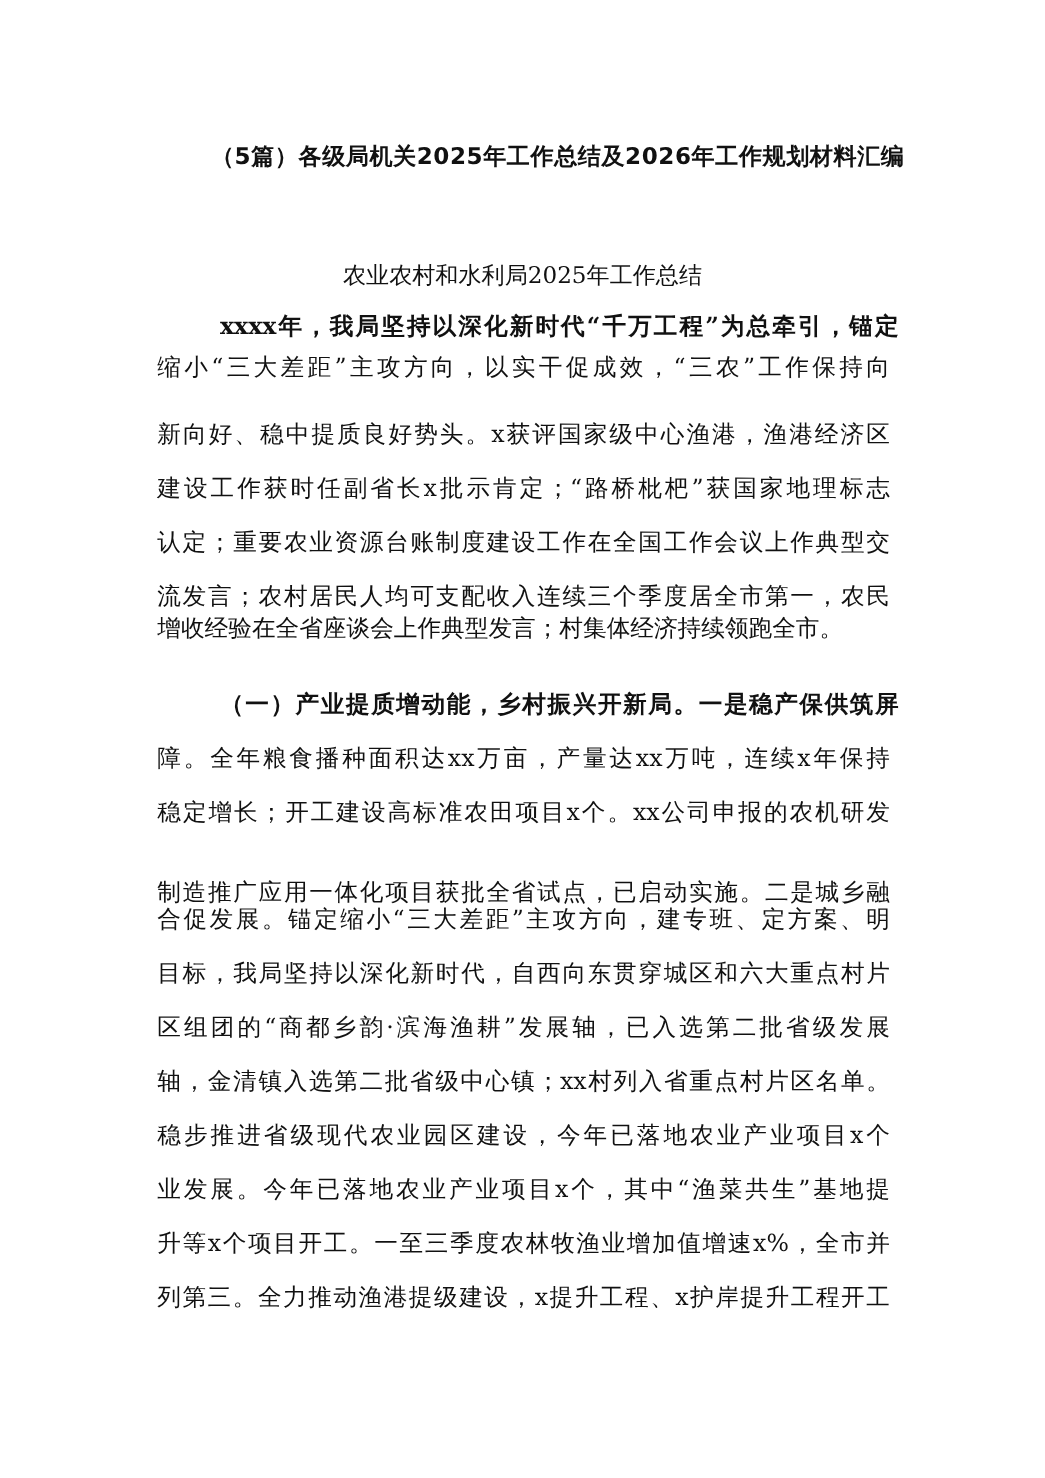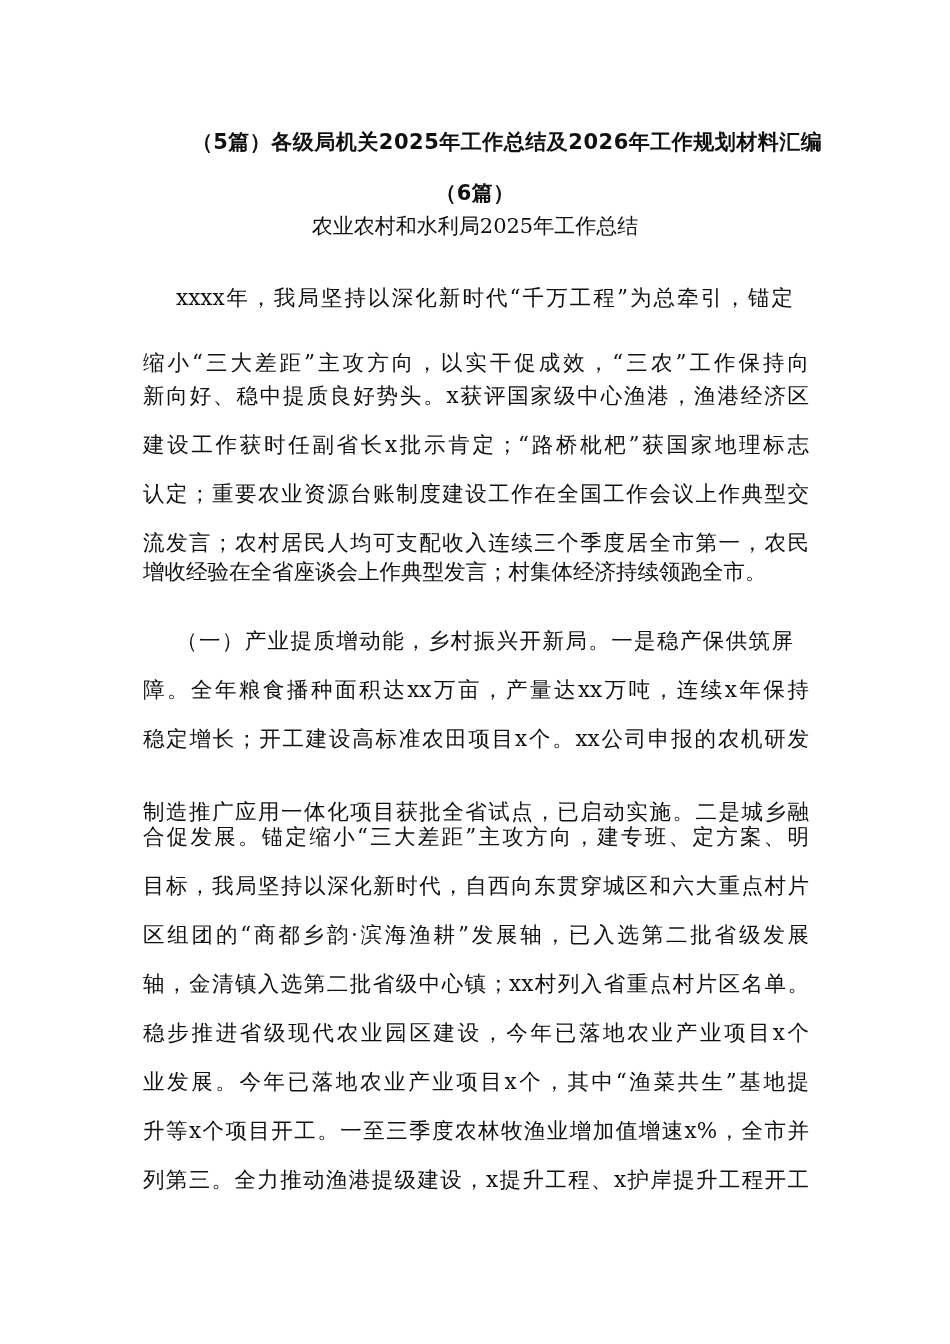--- a/index.html
+++ b/index.html
@@ -32,51 +32,50 @@
       font-size: 21px;
       letter-spacing: 0.5px;
       white-space: nowrap;
     }
     .title-1 { top: 128px; padding-left: 32px; }
     .title-2 { top: 179px; }
     .subtitle {
       position: absolute;
       left: 0;
       width: 950px;
-      top: 212px;
+      top: 236px;
       text-align: center;
       font-size: 21px;
       white-space: nowrap;
     }
     .line {
       position: absolute;
       left: 143px;
       width: 666px;
       font-size: 21.5px;
       white-space: nowrap;
       text-align: justify;
       text-align-last: justify;
       height: 30px;
       line-height: 30px;
     }
-    .line.indent { left: 176px; width: 617px; }
+    .line.indent { left: 200px; width: 617px; font-weight: bold; }
     .line.last { text-align-last: left; }
   </style>
 </head>
 <body>
 
 <div class="page">
 
   <div class="title title-1">（5篇）各级局机关2025年工作总结及2026年工作规划材料汇编</div>
-  <div class="title title-2">（6篇）</div>
   <div class="subtitle">农业农村和水利局2025年工作总结</div>
 
   <div>
     <div class="line indent" style="top:283px">xxxx年，我局坚持以深化新时代“千万工程”为总牵引，锚定</div>
-    <div class="line" style="top:348px">缩小“三大差距”主攻方向，以实干促成效，“三农”工作保持向</div>
+    <div class="line" style="top:320px">缩小“三大差距”主攻方向，以实干促成效，“三农”工作保持向</div>
     <div class="line" style="top:381px">新向好、稳中提质良好势头。x获评国家级中心渔港，渔港经济区</div>
     <div class="line" style="top:430px">建设工作获时任副省长x批示肯定；“路桥枇杷”获国家地理标志</div>
     <div class="line" style="top:479px">认定；重要农业资源台账制度建设工作在全国工作会议上作典型交</div>
     <div class="line" style="top:528px">流发言；农村居民人均可支配收入连续三个季度居全市第一，农民</div>
     <div class="line last" style="top:557px">增收经验在全省座谈会上作典型发言；村集体经济持续领跑全市。</div>
   </div>
 
   <div>
     <div class="line indent" style="top:626px">（一）产业提质增动能，乡村振兴开新局。一是稳产保供筑屏</div>
     <div class="line" style="top:675px">障。全年粮食播种面积达xx万亩，产量达xx万吨，连续x年保持</div>

